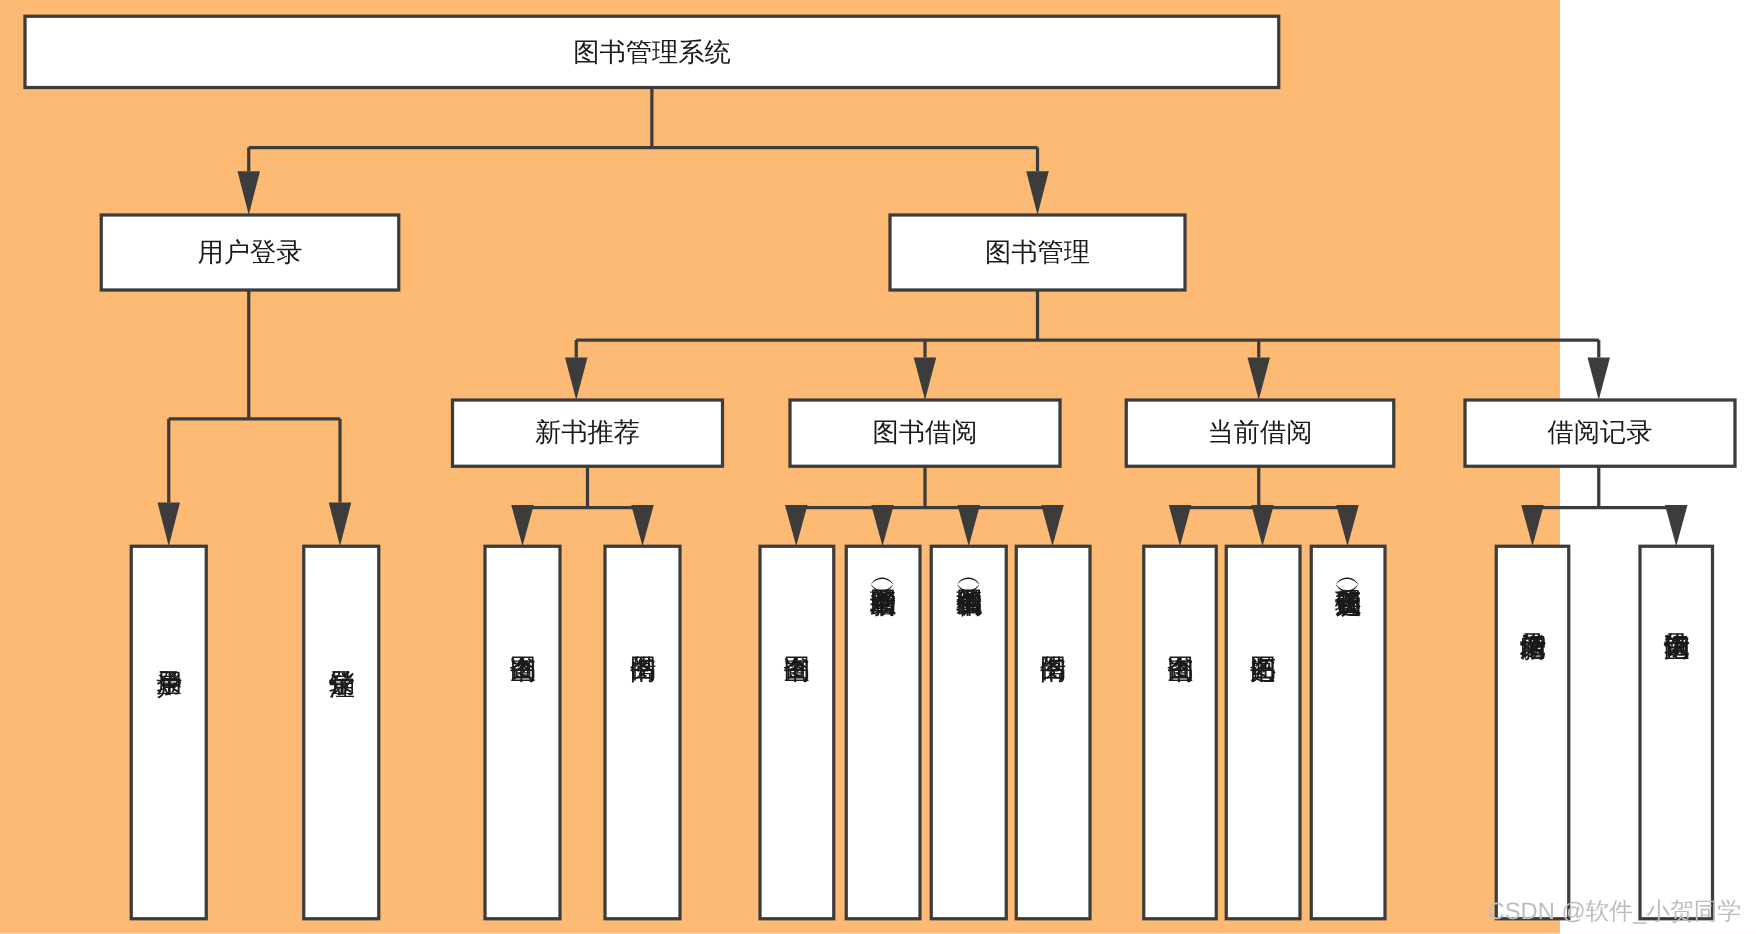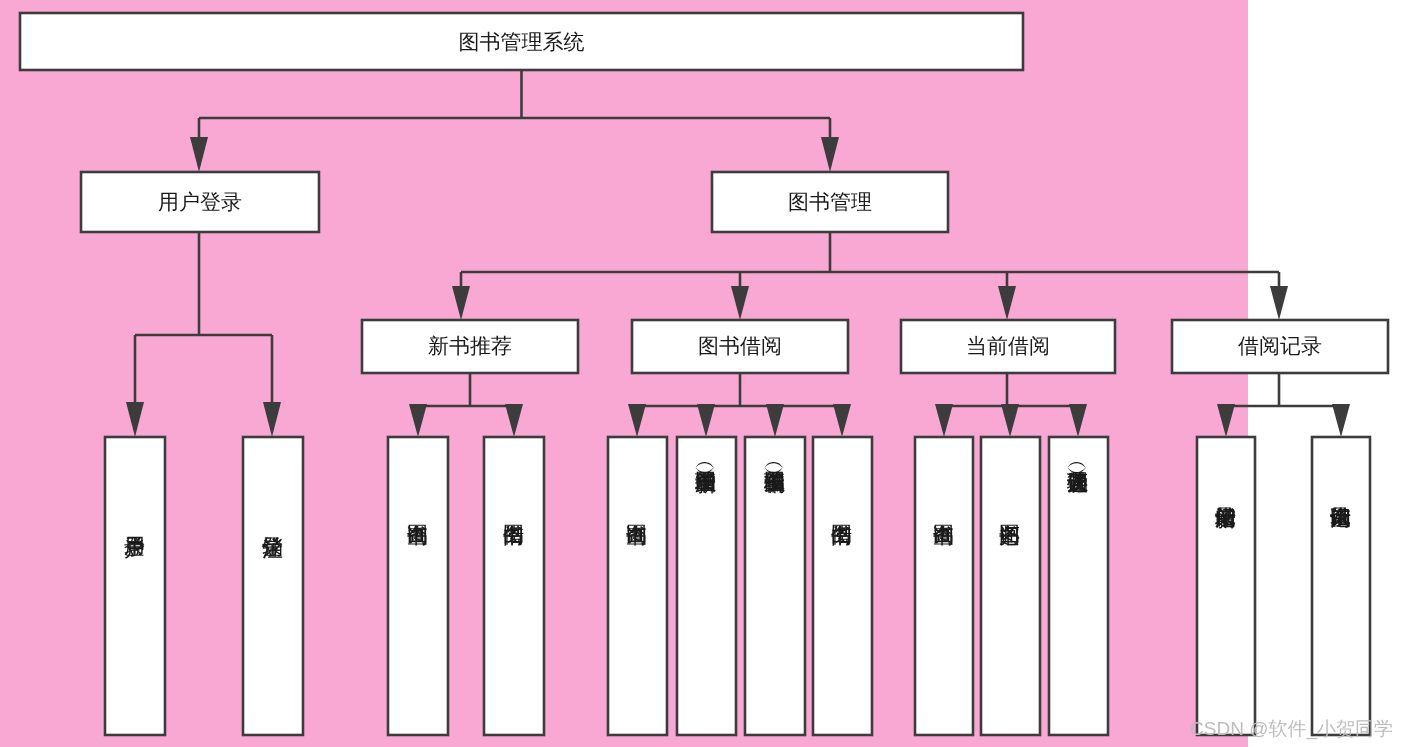--- a/index.html
+++ b/index.html
@@ -10,21 +10,21 @@
   body {
     width: 1405px;
     height: 747px;
     font-family: "Liberation Sans", "DejaVu Sans", sans-serif;
     overflow: hidden;
   }
   #diagram-root {
     position: relative;
     width: 1248px;
     height: 747px;
-    background: #f9a8d4;
+    background: #fdba74;
   }
   svg#flowchart {
     display: block;
     width: 1405px;
     height: 747px;
   }
   .node-rect {
     fill: #ffffff;
     stroke: #3c3c3c;
     stroke-width: 2.6;

